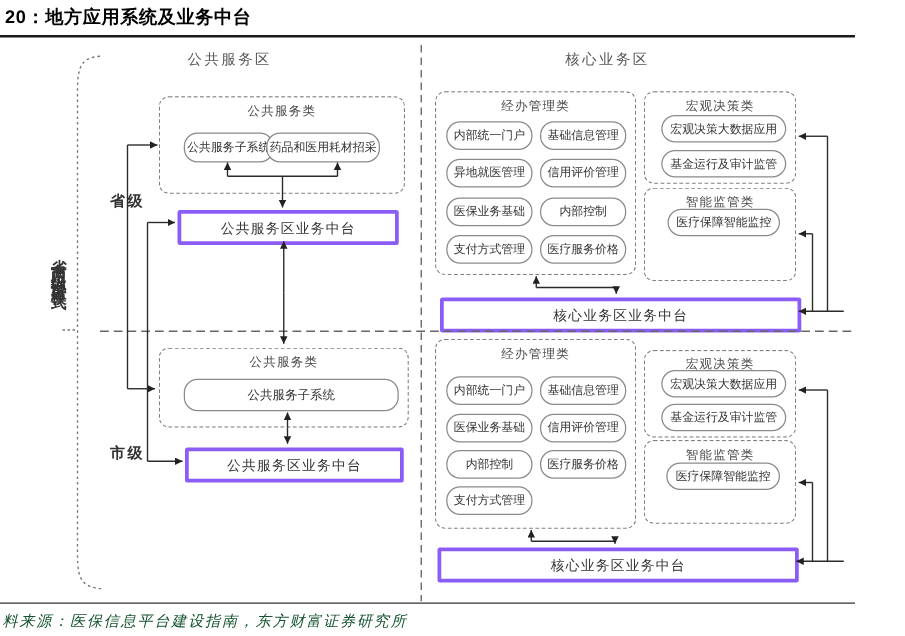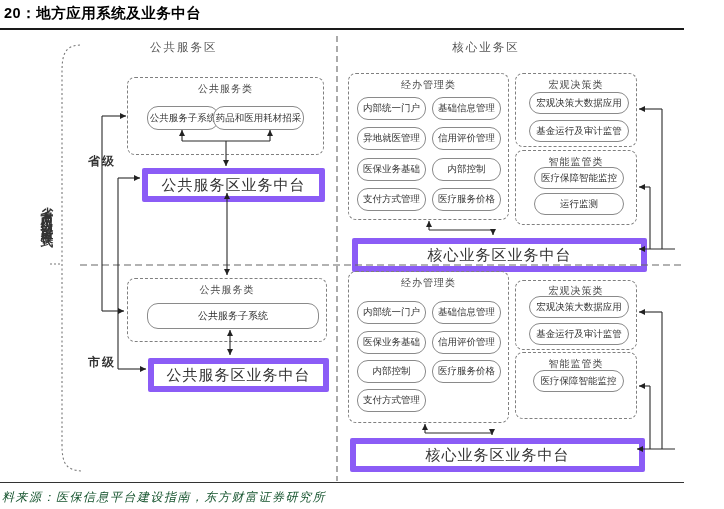--- a/index.html
+++ b/index.html
@@ -10,23 +10,23 @@
   .hr-top{left:0;top:28px;width:724px;height:2px;background:#1a1a1a;}
   .hr-bot{left:0;top:482px;width:724px;height:1px;background:#333;}
   .source{left:2px;top:489px;font-size:12px;color:#14532d;
           font-family:"DejaVu Serif",serif;font-style:italic;letter-spacing:1.5px;}
   .zhead{font-size:11.5px;color:#555;letter-spacing:2px;}
   .dash{border:1px dashed #7f7f7f;border-radius:8px;background:transparent;}
   .ctitle{font-size:10px;color:#4a4a4a;text-align:center;letter-spacing:1px;}
   .box{border:1px solid #8a8a8a;border-radius:11px;background:#fff;
        display:flex;align-items:center;justify-content:center;
        font-size:9.5px;color:#333;white-space:nowrap;text-align:right;}
-  .mid{border:6px solid #8b5cf6;border-radius:2px;background:#fff;
+  .mid{border:3px solid #8b5cf6;border-radius:2px;background:#fff;
        display:flex;align-items:center;justify-content:center;
-       font-size:15px;color:#333;letter-spacing:1px;white-space:nowrap;}
+       font-size:11px;color:#333;letter-spacing:1px;white-space:nowrap;}
   .lvl{font-size:12px;font-weight:600;color:#333;letter-spacing:2px;margin-left:14px;}
   .vtext{writing-mode:vertical-rl;text-orientation:upright;
          font-size:12.5px;font-weight:600;color:#333;letter-spacing:4px;line-height:14px;}
   svg{position:absolute;left:0;top:0;pointer-events:none;}
 </style>
 </head>
 <body>
 
 <div id="fig">
 
@@ -70,21 +70,20 @@
   <div class="abs dash" style="left:515px;top:73px;width:120px;height:72px;">
     <div class="ctitle" style="padding-top:4px;">宏观决策类</div>
   </div>
   <div class="abs box" style="left:529px;top:92px;width:98px;height:20px;">宏观决策大数据应用</div>
   <div class="abs box" style="left:529px;top:120px;width:98px;height:20px;">基金运行及审计监管</div>
 
   <div class="abs dash" style="left:515px;top:150px;width:120px;height:73px;">
     <div class="ctitle" style="padding-top:4px;">智能监管类</div>
   </div>
   <div class="abs box" style="left:534px;top:167px;width:88px;height:20px;">医疗保障智能监控</div>
-  <div class="abs box" style="left:534px;top:193px;width:88px;height:20px;">运行监测</div>
 
   <div class="abs mid" style="left:352px;top:238px;width:283px;height:22px;">核心业务区业务中台</div>
 
   <div class="abs dash" style="left:348px;top:271px;width:159px;height:150px;">
     <div class="ctitle" style="padding-top:4px;">经办管理类</div>
   </div>
   <div class="abs box" style="left:357px;top:301px;width:67px;height:21px;">内部统一门户</div>
   <div class="abs box" style="left:432px;top:301px;width:67px;height:21px;">基础信息管理</div>
   <div class="abs box" style="left:357px;top:331px;width:67px;height:21px;">医保业务基础</div>
   <div class="abs box" style="left:432px;top:331px;width:67px;height:21px;">信用评价管理</div>

